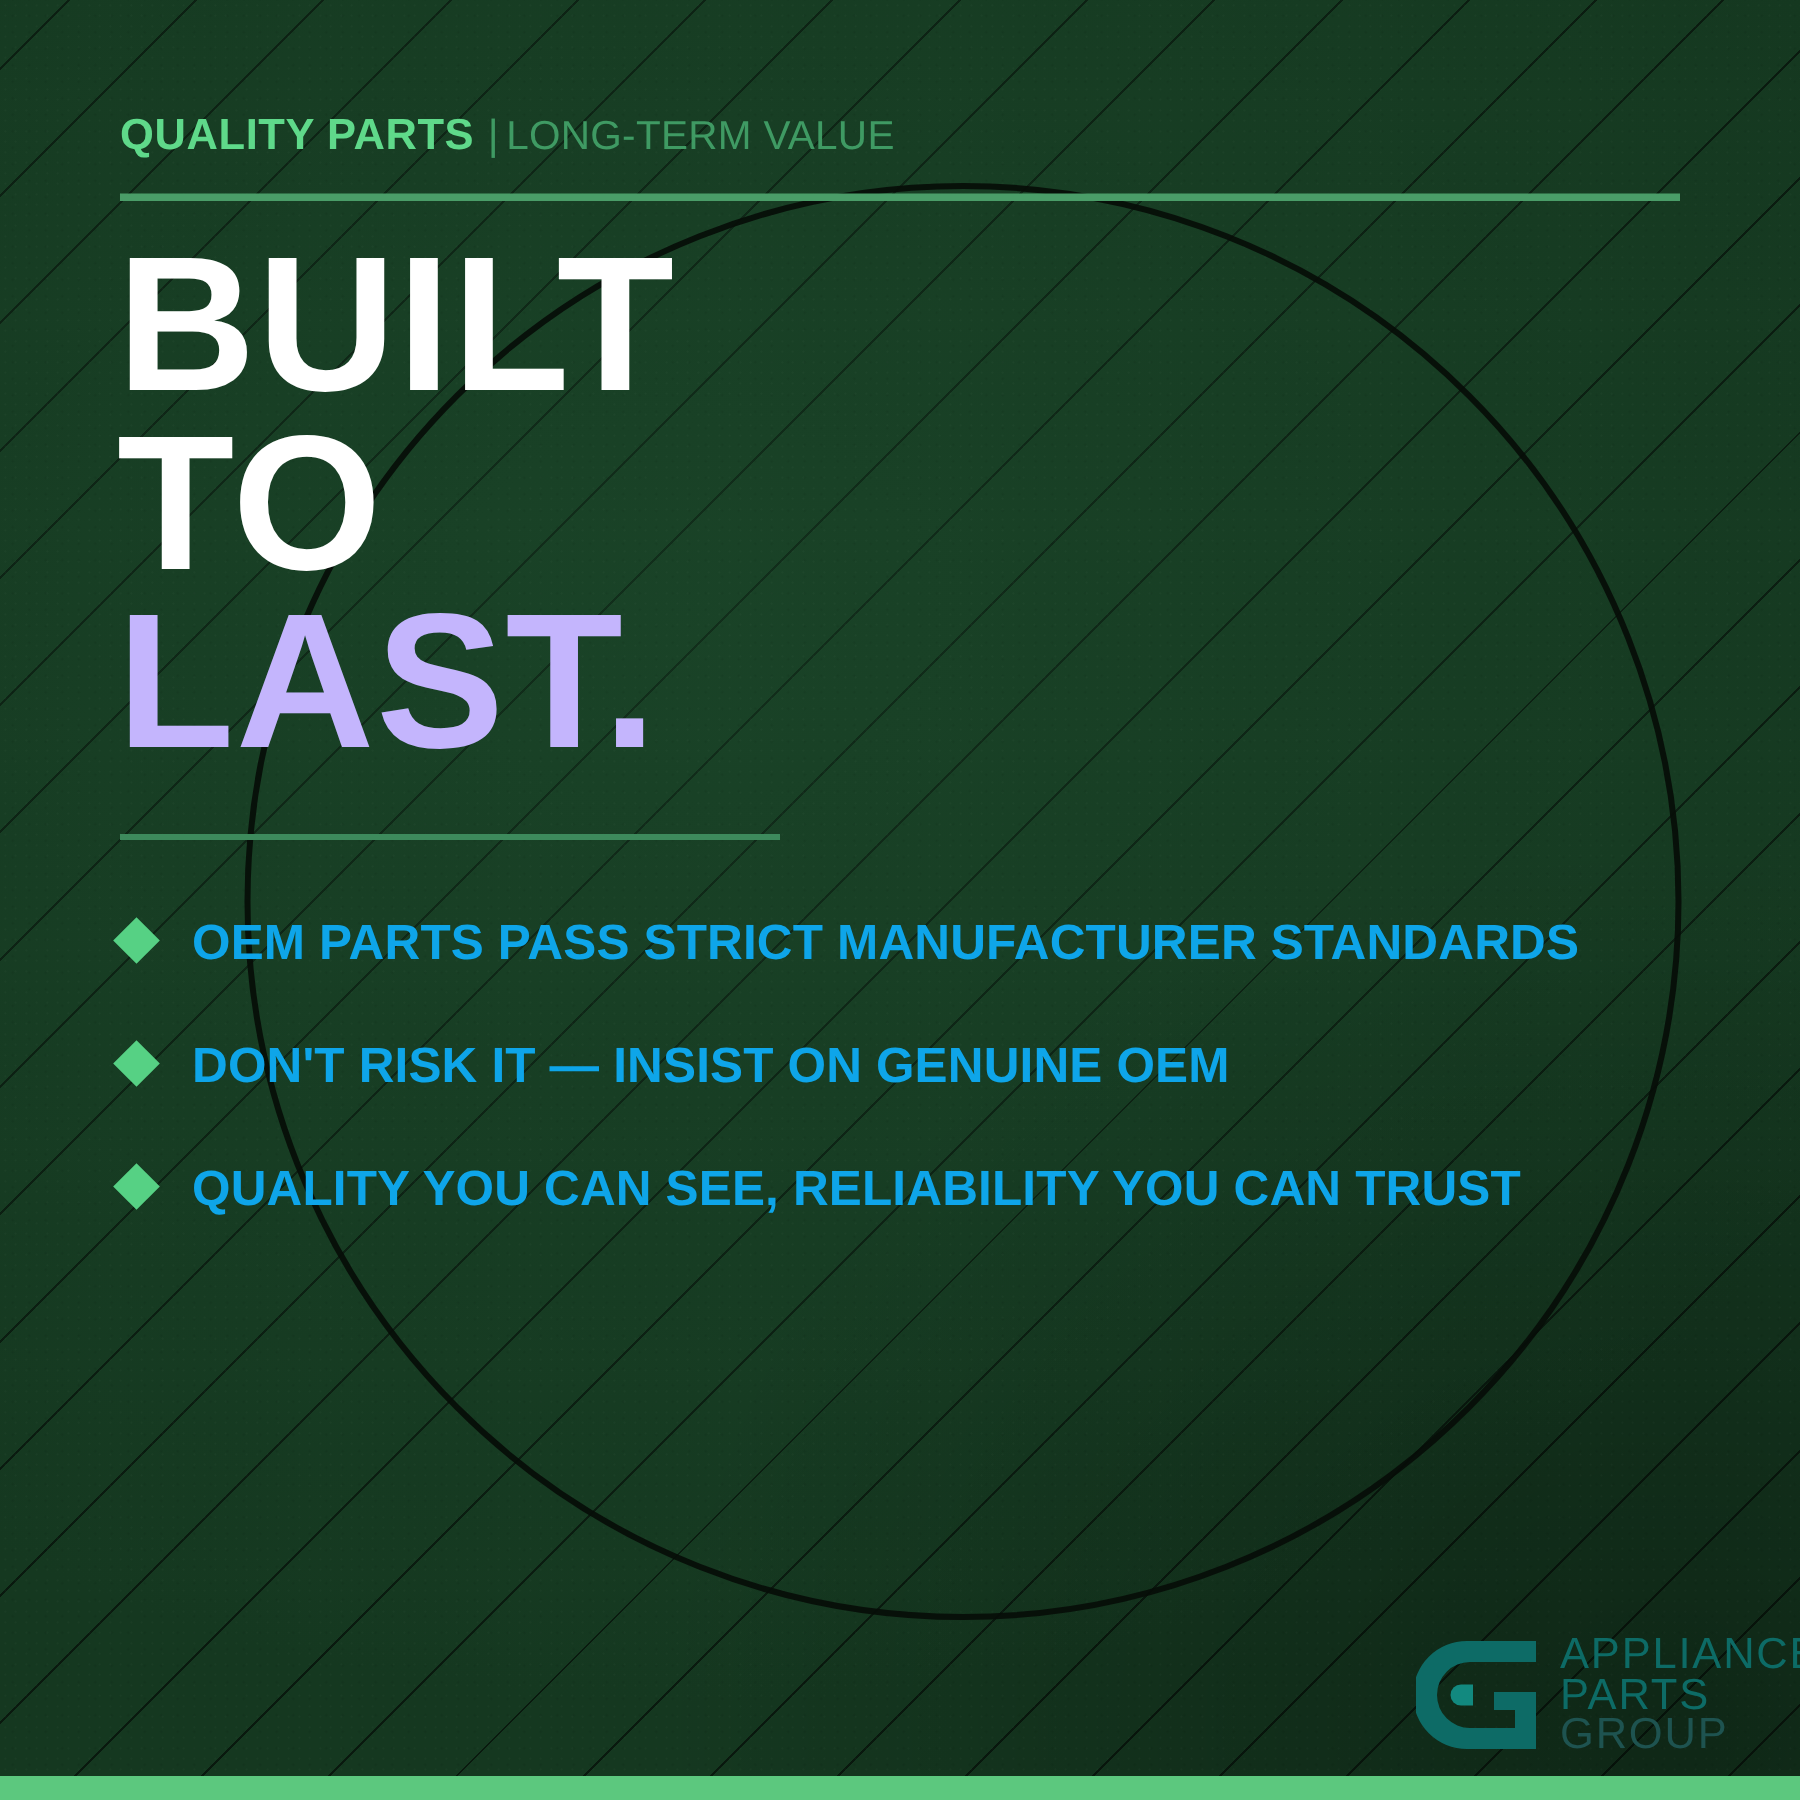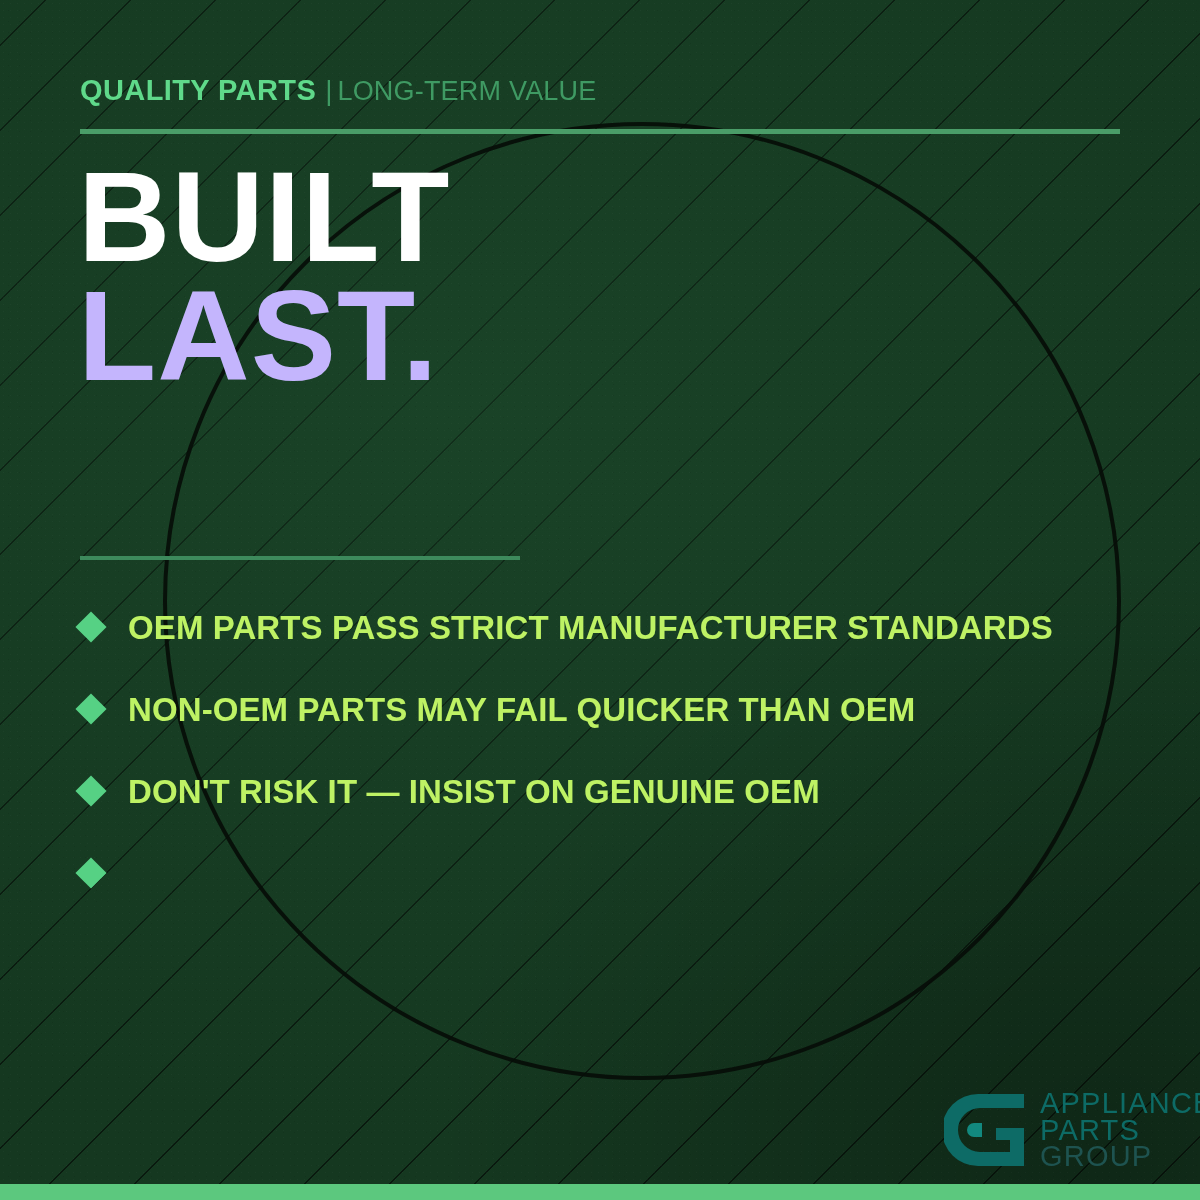--- a/index.html
+++ b/index.html
@@ -132,21 +132,21 @@
     flex:0 0 auto;
     width:22px; height:22px;
     background:#56d184;
     transform:rotate(45deg);
     margin-right:26px;
   }
   .bullet-text {
     font-size:33px;
     font-weight:bold;
     letter-spacing:.1px;
-    color:#bef264;
+    color:#0ea5e9;
     white-space:nowrap;
     line-height:1;
   }
 
   
   .logo {
     position:absolute;
     left:944px; top:1088px;
     display:flex;
     align-items:center;
@@ -190,44 +190,42 @@
   <div class="content">
 
     <div class="eyebrow">
       <span class="kicker">QUALITY PARTS</span><span class="sep">|</span><span class="sub">LONG-TERM VALUE</span>
     </div>
 
     <div class="rule-top"></div>
 
     <div class="headline">
       <span class="l1">BUILT</span>
+      <span class="l2">TO</span>
       <span class="l3">LAST.</span>
     </div>
 
     <div class="rule-mid"></div>
 
     <div class="bullets">
 
       <div class="bullet">
         <span class="diamond"></span>
         <span class="bullet-text">OEM PARTS PASS STRICT MANUFACTURER STANDARDS</span>
       </div>
 
-      <div class="bullet">
-        <span class="diamond"></span>
-        <span class="bullet-text">NON-OEM PARTS MAY FAIL QUICKER THAN OEM</span>
-      </div>
 
       <div class="bullet">
         <span class="diamond"></span>
         <span class="bullet-text">DON'T RISK IT — INSIST ON GENUINE OEM</span>
       </div>
 
       <div class="bullet">
         <span class="diamond"></span>
+        <span class="bullet-text">QUALITY YOU CAN SEE, RELIABILITY YOU CAN TRUST</span>
       </div>
 
     </div>
 
     <div class="logo">
       <svg class="logo-mark" viewBox="0 0 86 84">
         <path d="M80 6 H34 A28 28 0 0 0 34 78 H80 V40 H52 V52 H66 V64 H36
                  A16 16 0 0 1 36 20 H80 Z" fill="#0d6b66"></path>
         <path d="M38 35 H30 A7 7 0 0 0 30 49 H38 Z" fill="#12897f"></path>
       </svg>

